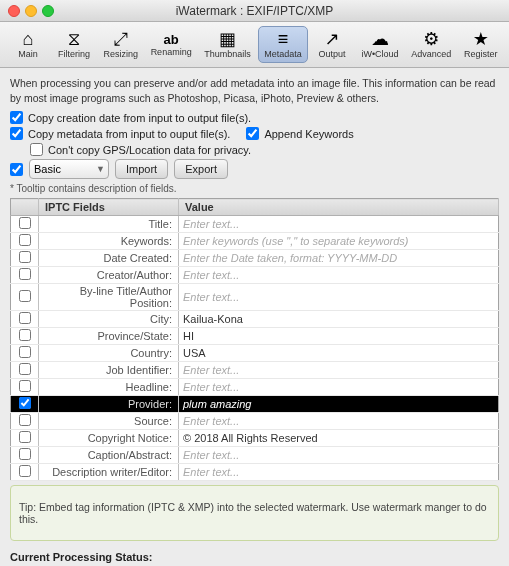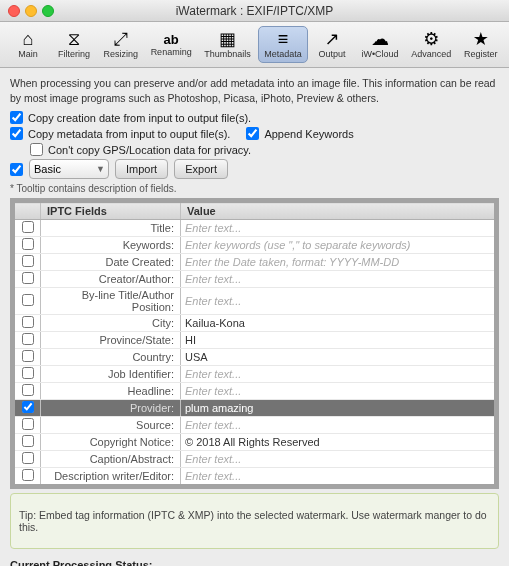--- a/index.html
+++ b/index.html
@@ -164,21 +164,21 @@
       font-size: 10px;
       color: #555;
       margin-bottom: 4px;
     }
 
     
     .iptc-table {
       width: 100%;
       border-collapse: collapse;
       background: white;
-      border: 5px solid #a3a3a3;
+      border: 1px solid #a3a3a3;
       font-size: 11px;
     }
     .iptc-table th {
       background: linear-gradient(to bottom, #e8e8e8, #d4d4d4);
       border-bottom: 1px solid #b0b0b0;
       border-right: 1px solid #c0c0c0;
       padding: 2px 6px;
       font-weight: 600;
       color: #333;
       text-align: left;
@@ -197,28 +197,29 @@
       width: 140px;
       text-align: right;
       border-right: 1px solid #c0c0c0;
       color: #555;
       padding-right: 6px;
     }
     .iptc-table td:nth-child(3) {
       color: #888;
     }
     .iptc-table tr.active-row td {
-      background: #737373;
+      background: #000000;
       color: white;
     }
     .iptc-table tr.active-row td:nth-child(2) {
       color: #ddd;
     }
     .iptc-table tr.active-row td:nth-child(3) {
       color: white;
+      font-style: italic;
     }
 
     
     .tip-section {
       background: #f0f4e8;
       border: 1px solid #c8d8a0;
       border-radius: 4px;
       padding: 15px 8px;
       margin-top: 4px;
       font-size: 10.5px;

